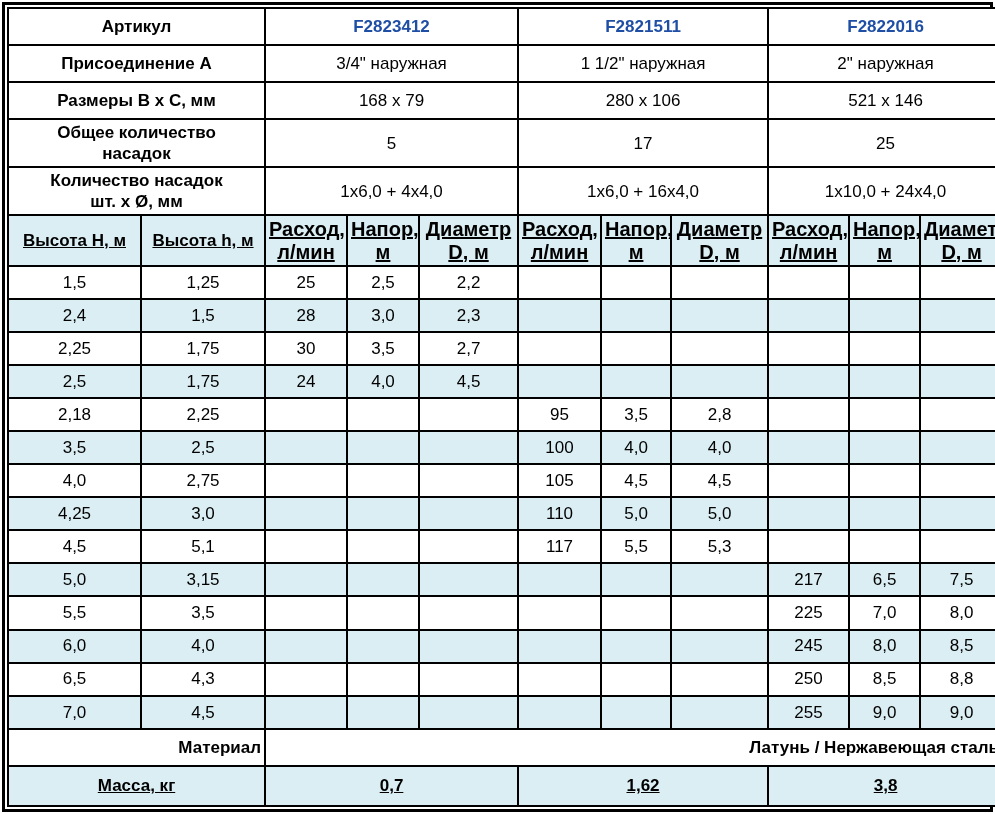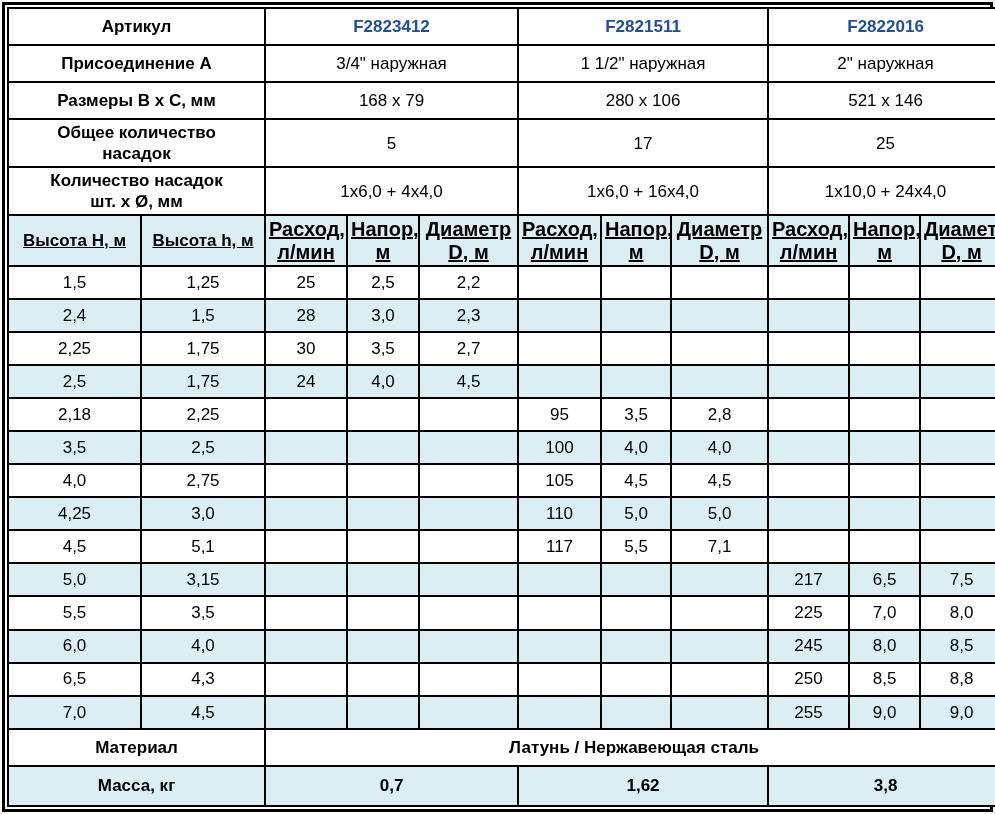--- a/index.html
+++ b/index.html
@@ -17,22 +17,22 @@
   }
   .lab{font-weight:bold;}
   .art{font-weight:bold;color:#1F4EA5;}
   .sub{font-weight:bold;font-size:20px;line-height:1.15;margin-top:31px;}
   .bold{font-weight:bold;}
   tr.stripe td{background:#DAEEF3;}
   tr.spec td{height:33px;}
   tr.spec2 td{height:44px;}
   tr.head td{height:42px;background:#DAEEF3;text-decoration:underline;}
   #data-rows td{height:29px;}
-  tr.mat td{height:33px;}
-  tr.mass td{height:36px;background:#DAEEF3;}
+  tr.mat td{height:33px;text-align:right;}
+  tr.mass td{height:36px;background:#DAEEF3;text-decoration:underline;}
 </style>
 </head>
 <body>
 
 <div class="frame">
 <table>
   <colgroup>
     <col style="width:133px">
         <col style="width:124px">
     <col style="width:82px">
@@ -207,21 +207,21 @@
           <td></td>
         </tr>
         <tr>
           <td>4,5</td>
           <td>5,1</td>
           <td></td>
           <td></td>
           <td></td>
           <td>117</td>
           <td>5,5</td>
-          <td>7,1</td>
+          <td>5,3</td>
           <td></td>
           <td></td>
           <td></td>
         </tr>
         <tr class="stripe">
           <td>5,0</td>
           <td>3,15</td>
           <td></td>
           <td></td>
           <td></td>

